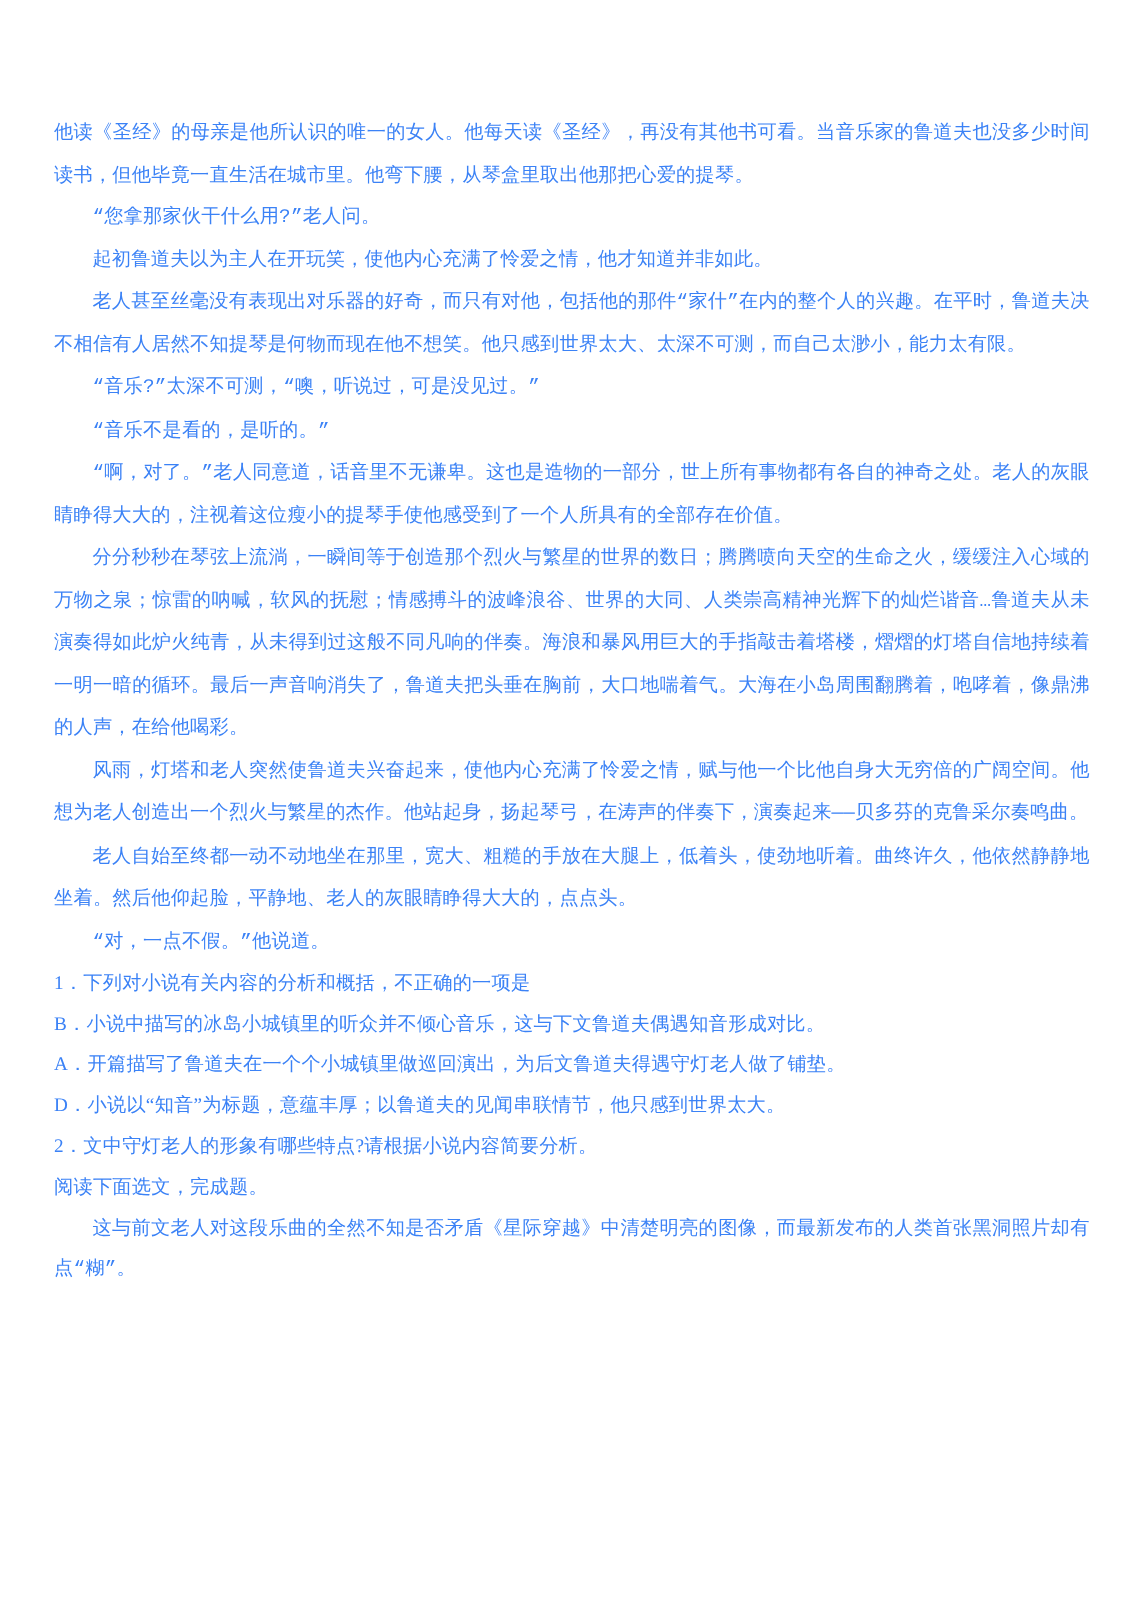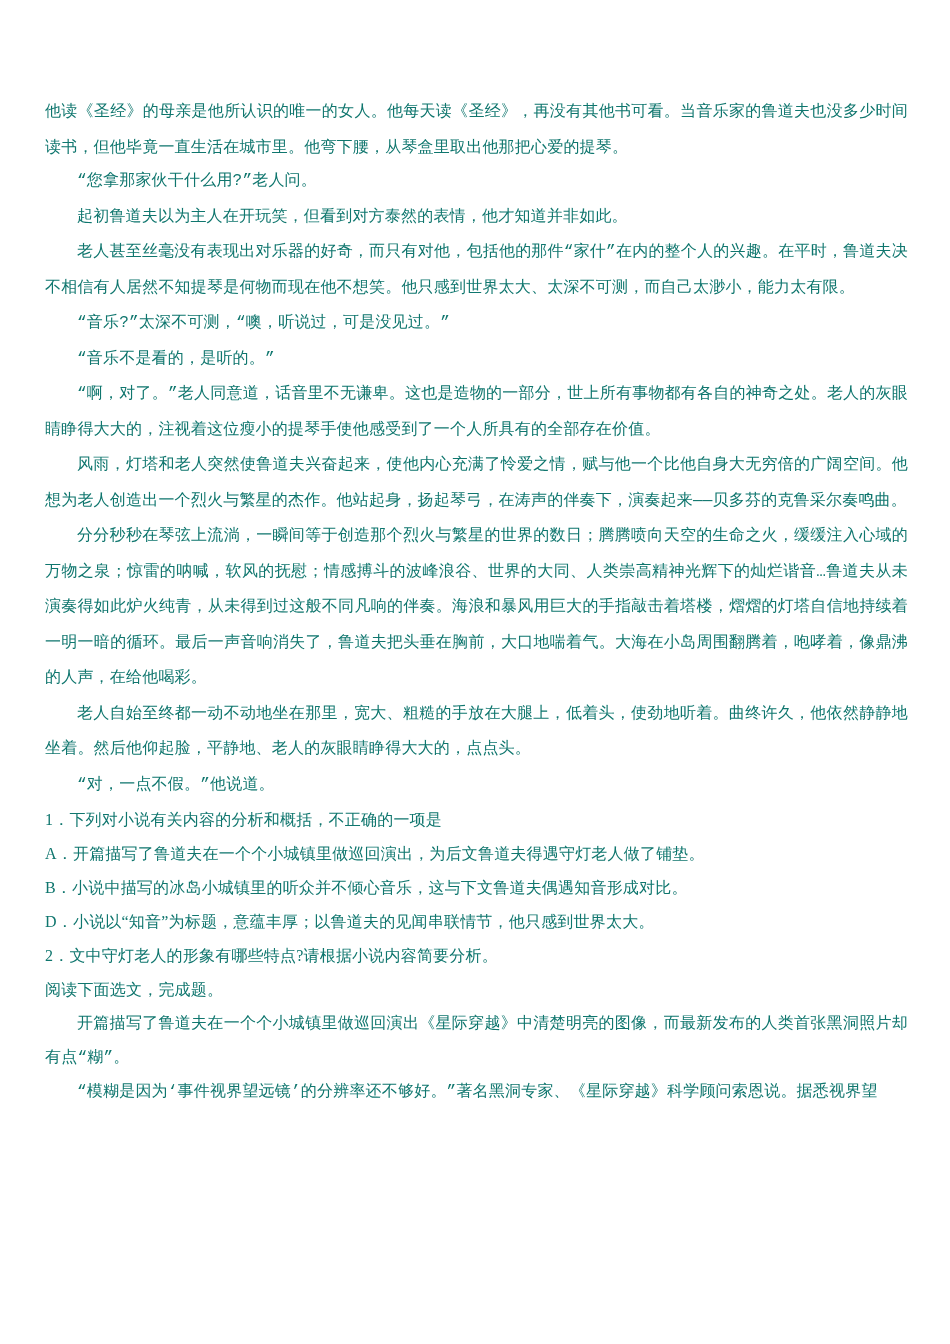--- a/index.html
+++ b/index.html
@@ -7,21 +7,21 @@
     padding: 0;
     background: #ffffff;
   }
   .page {
     position: relative;
     width: 950px;
     height: 1344px;
     box-sizing: border-box;
     padding: 93px 42px 0 45px;
     background: #ffffff;
-    color: #0f766e;
+    color: #3b82f6;
     font-family: "Liberation Serif", "DejaVu Serif", serif;
     overflow: hidden;
   }
   .page p {
     margin: 0;
     font-size: 16px;
     text-align: justify;
     letter-spacing: 0.2px;
   }
   
@@ -32,45 +32,44 @@
 </style>
 </head>
 <body>
 
 <div class="page">
 
   <section class="s1">
 
   <p class="line">他读《圣经》的母亲是他所认识的唯一的女人。他每天读《圣经》，再没有其他书可看。当音乐家的鲁道夫也没多少时间读书，但他毕竟一直生活在城市里。他弯下腰，从琴盒里取出他那把心爱的提琴。</p>
       <p class="line indent">“您拿那家伙干什么用?”老人问。</p>
-      <p class="line indent">起初鲁道夫以为主人在开玩笑，但看到对方泰然的表情，他才知道并非如此。</p>
+      <p class="line indent">起初鲁道夫以为主人在开玩笑，使他内心充满了怜爱之情，他才知道并非如此。</p>
       <p class="line indent">老人甚至丝毫没有表现出对乐器的好奇，而只有对他，包括他的那件“家什”在内的整个人的兴趣。在平时，鲁道夫决不相信有人居然不知提琴是何物而现在他不想笑。他只感到世界太大、太深不可测，而自己太渺小，能力太有限。</p>
       <p class="line indent">“音乐?”太深不可测，“噢，听说过，可是没见过。”</p>
       <p class="line indent">“音乐不是看的，是听的。”</p>
       <p class="line indent">“啊，对了。”老人同意道，话音里不无谦卑。这也是造物的一部分，世上所有事物都有各自的神奇之处。老人的灰眼睛睁得大大的，注视着这位瘦小的提琴手使他感受到了一个人所具有的全部存在价值。</p>
+      <p class="line indent">分分秒秒在琴弦上流淌，一瞬间等于创造那个烈火与繁星的世界的数日；腾腾喷向天空的生命之火，缓缓注入心域的万物之泉；惊雷的呐喊，软风的抚慰；情感搏斗的波峰浪谷、世界的大同、人类崇高精神光辉下的灿烂谐音…鲁道夫从未演奏得如此炉火纯青，从未得到过这般不同凡响的伴奏。海浪和暴风用巨大的手指敲击着塔楼，熠熠的灯塔自信地持续着一明一暗的循环。最后一声音响消失了，鲁道夫把头垂在胸前，大口地喘着气。大海在小岛周围翻腾着，咆哮着，像鼎沸的人声，在给他喝彩。</p>
       <p class="line indent">风雨，灯塔和老人突然使鲁道夫兴奋起来，使他内心充满了怜爱之情，赋与他一个比他自身大无穷倍的广阔空间。他想为老人创造出一个烈火与繁星的杰作。他站起身，扬起琴弓，在涛声的伴奏下，演奏起来——贝多芬的克鲁采尔奏鸣曲。</p>
-      <p class="line indent">分分秒秒在琴弦上流淌，一瞬间等于创造那个烈火与繁星的世界的数日；腾腾喷向天空的生命之火，缓缓注入心域的万物之泉；惊雷的呐喊，软风的抚慰；情感搏斗的波峰浪谷、世界的大同、人类崇高精神光辉下的灿烂谐音…鲁道夫从未演奏得如此炉火纯青，从未得到过这般不同凡响的伴奏。海浪和暴风用巨大的手指敲击着塔楼，熠熠的灯塔自信地持续着一明一暗的循环。最后一声音响消失了，鲁道夫把头垂在胸前，大口地喘着气。大海在小岛周围翻腾着，咆哮着，像鼎沸的人声，在给他喝彩。</p>
       <p class="line indent">老人自始至终都一动不动地坐在那里，宽大、粗糙的手放在大腿上，低着头，使劲地听着。曲终许久，他依然静静地坐着。然后他仰起脸，平静地、老人的灰眼睛睁得大大的，点点头。</p>
       <p class="line indent">“对，一点不假。”他说道。</p>
     </section>
 
   <section class="s2">
 
     <div>
 
     <p class="line">1．下列对小说有关内容的分析和概括，不正确的一项是</p>
+        <p class="line">B．小说中描写的冰岛小城镇里的听众并不倾心音乐，这与下文鲁道夫偶遇知音形成对比。</p>
         <p class="line">A．开篇描写了鲁道夫在一个个小城镇里做巡回演出，为后文鲁道夫得遇守灯老人做了铺垫。</p>
-        <p class="line">B．小说中描写的冰岛小城镇里的听众并不倾心音乐，这与下文鲁道夫偶遇知音形成对比。</p>
         <p class="line">D．小说以“知音”为标题，意蕴丰厚；以鲁道夫的见闻串联情节，他只感到世界太大。</p>
         <p class="line">2．文中守灯老人的形象有哪些特点?请根据小说内容简要分析。</p>
       </div>
 
     <p class="line">阅读下面选文，完成题。</p>
 
     <div>
 
-    <p class="line indent">开篇描写了鲁道夫在一个个小城镇里做巡回演出《星际穿越》中清楚明亮的图像，而最新发布的人类首张黑洞照片却有点“糊”。</p>
-        <p class="line indent">“模糊是因为‘事件视界望远镜’的分辨率还不够好。”著名黑洞专家、《星际穿越》科学顾问索恩说。据悉视界望</p>
+    <p class="line indent">这与前文老人对这段乐曲的全然不知是否矛盾《星际穿越》中清楚明亮的图像，而最新发布的人类首张黑洞照片却有点“糊”。</p>
       </div>
 
   </section>
 
 </div>
 
 </body></html>

